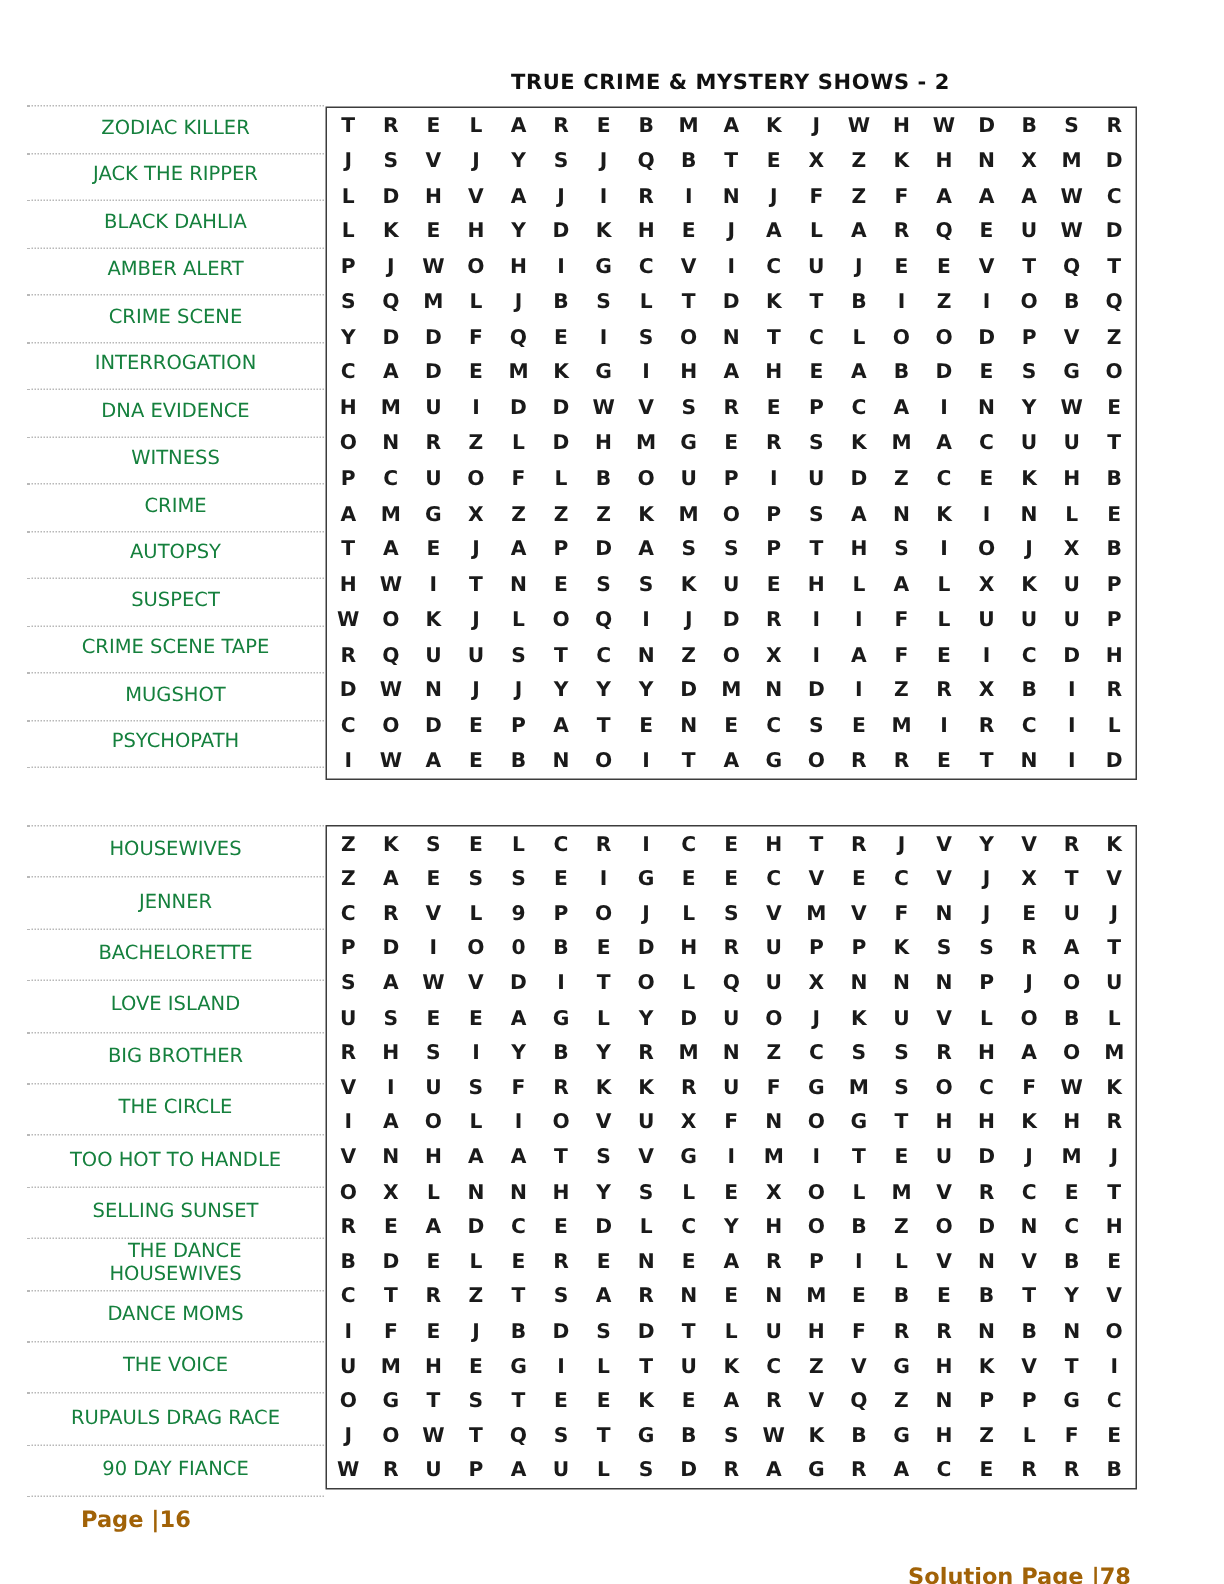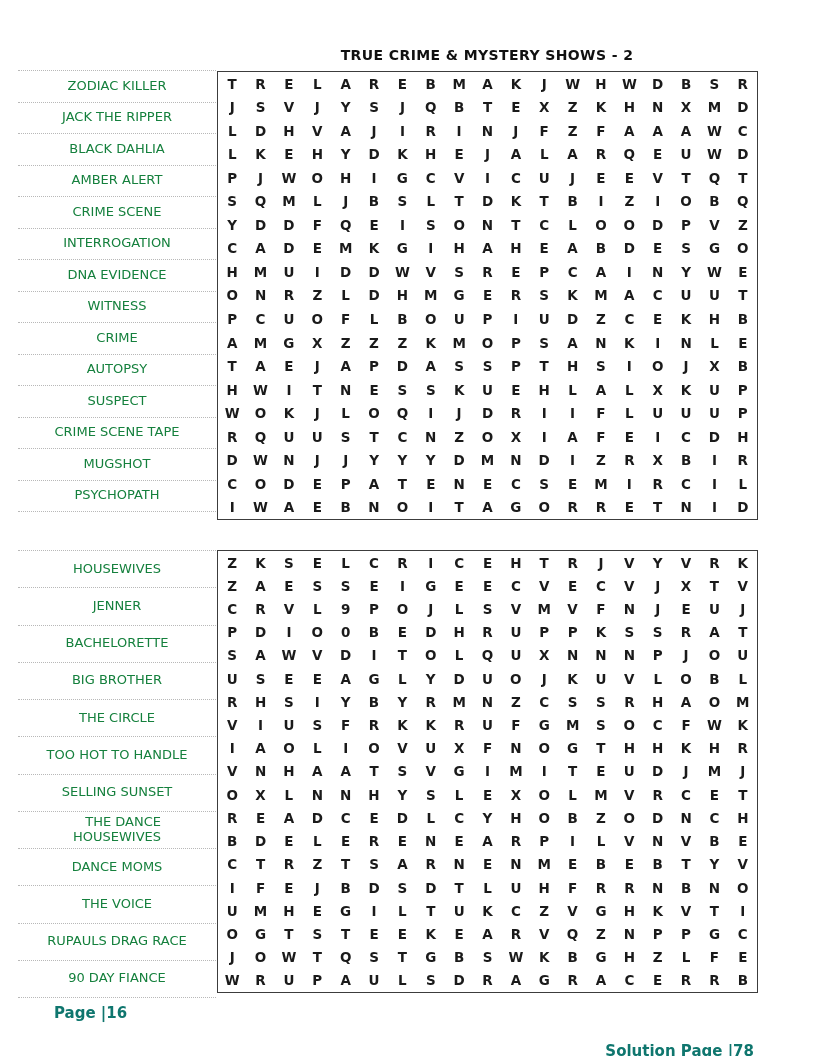--- a/index.html
+++ b/index.html
@@ -58,21 +58,21 @@
     font-size: 13.5px;
     font-weight: bold;
     color: #1a1a1a;
   }
 
   .footer {
     position: absolute;
     top: 1004px;
     font-size: 15px;
     font-weight: bold;
-    color: #0f766e;
+    color: #a16207;
   }
   #footer-left  { left: 54px; }
   #footer-right { right: 62px; margin-top: 38px; }
 </style>
 </head>
 <body>
 
 <div>
 
   <div class="puzzle">
@@ -457,20 +457,21 @@
         <span class="cell">D</span>
       </div>
   </div>
 
   <div class="puzzle">
     <div class="puzzle-title" id="title2">REALITY TV STARS - 1</div>
     <div class="wordlist" id="words2">
         <div class="word">HOUSEWIVES</div>
         <div class="word">JENNER</div>
         <div class="word">BACHELORETTE</div>
+        <div class="word">LOVE ISLAND</div>
         <div class="word">BIG BROTHER</div>
         <div class="word">THE CIRCLE</div>
         <div class="word">TOO HOT TO HANDLE</div>
         <div class="word">SELLING SUNSET</div>
         <div class="word">THE DANCE
 HOUSEWIVES</div>
         <div class="word">DANCE MOMS</div>
         <div class="word">THE VOICE</div>
         <div class="word">RUPAULS DRAG RACE</div>
         <div class="word">90 DAY FIANCE</div>

